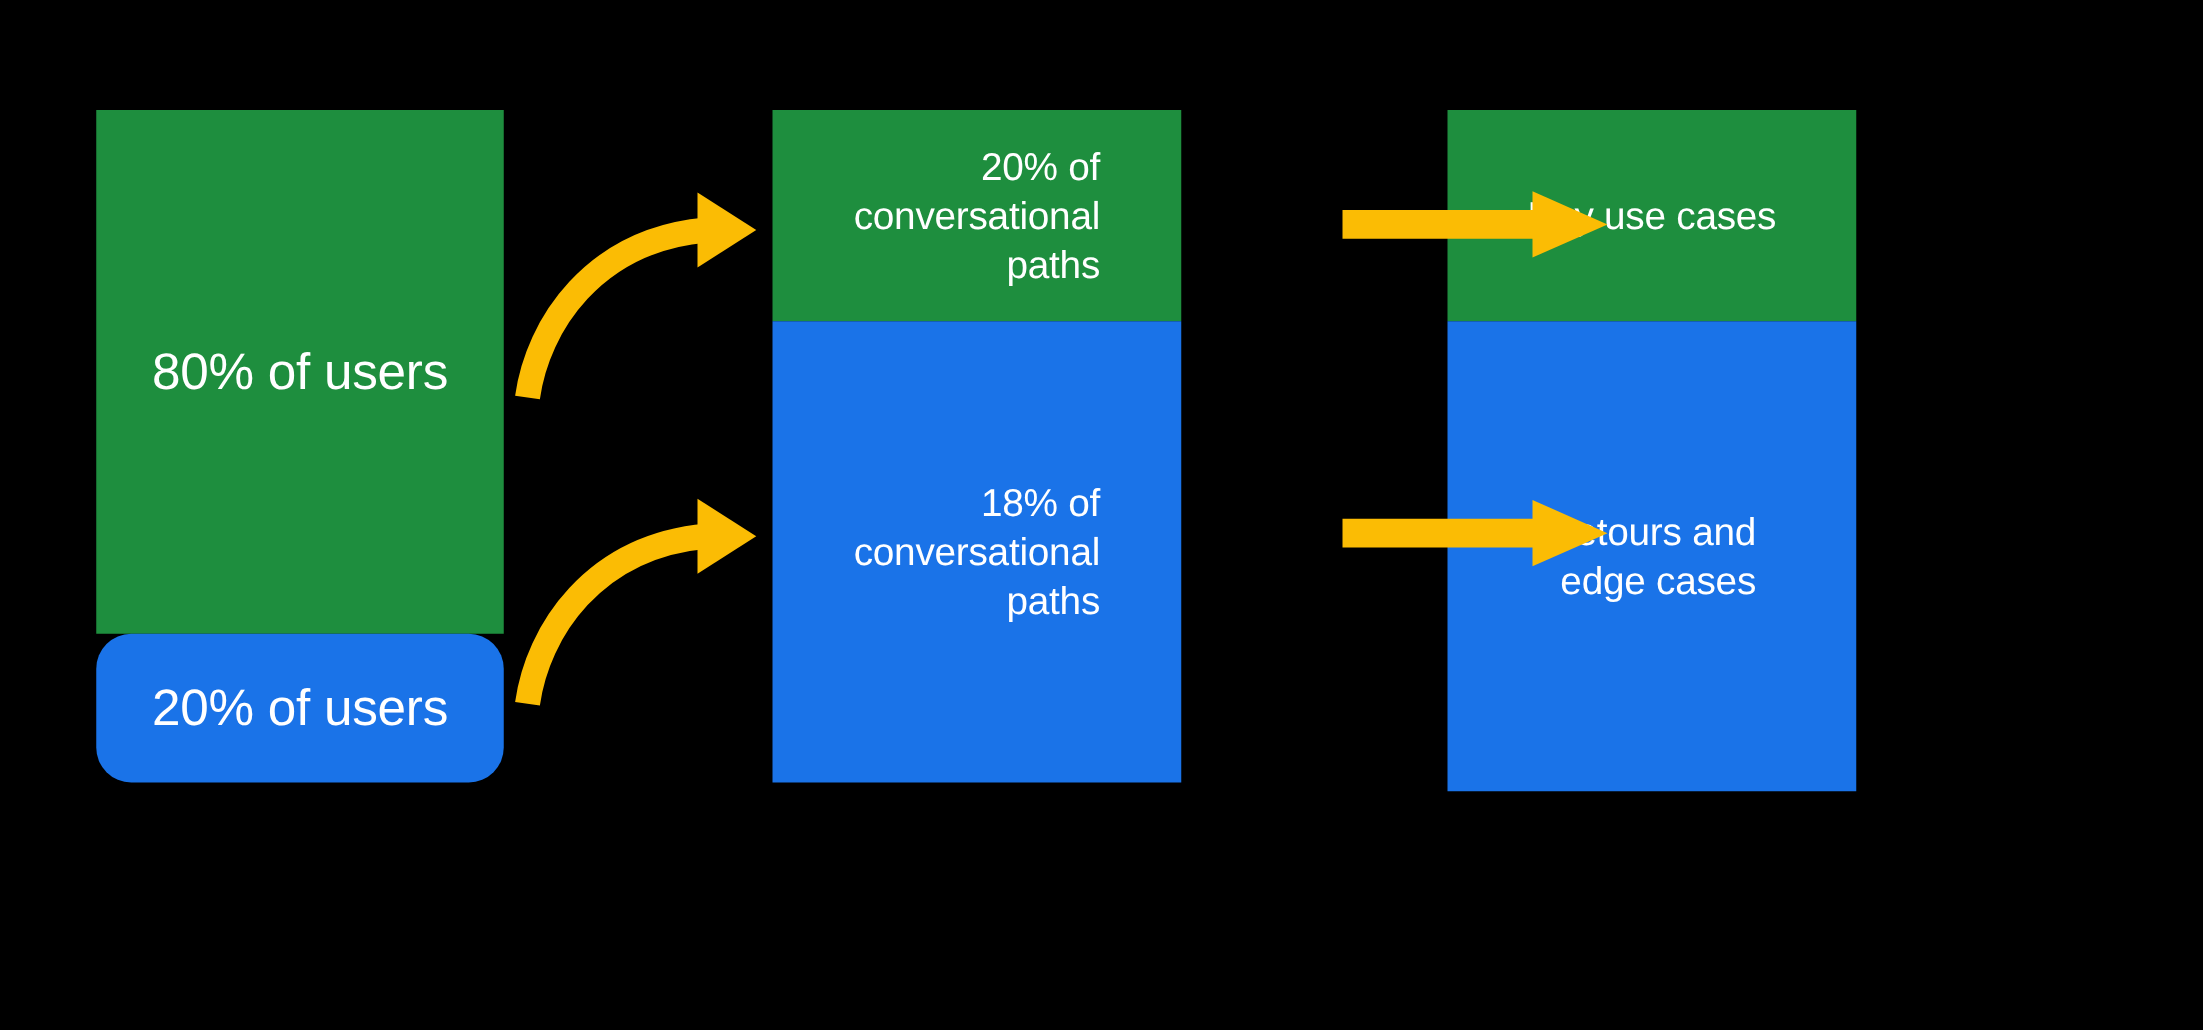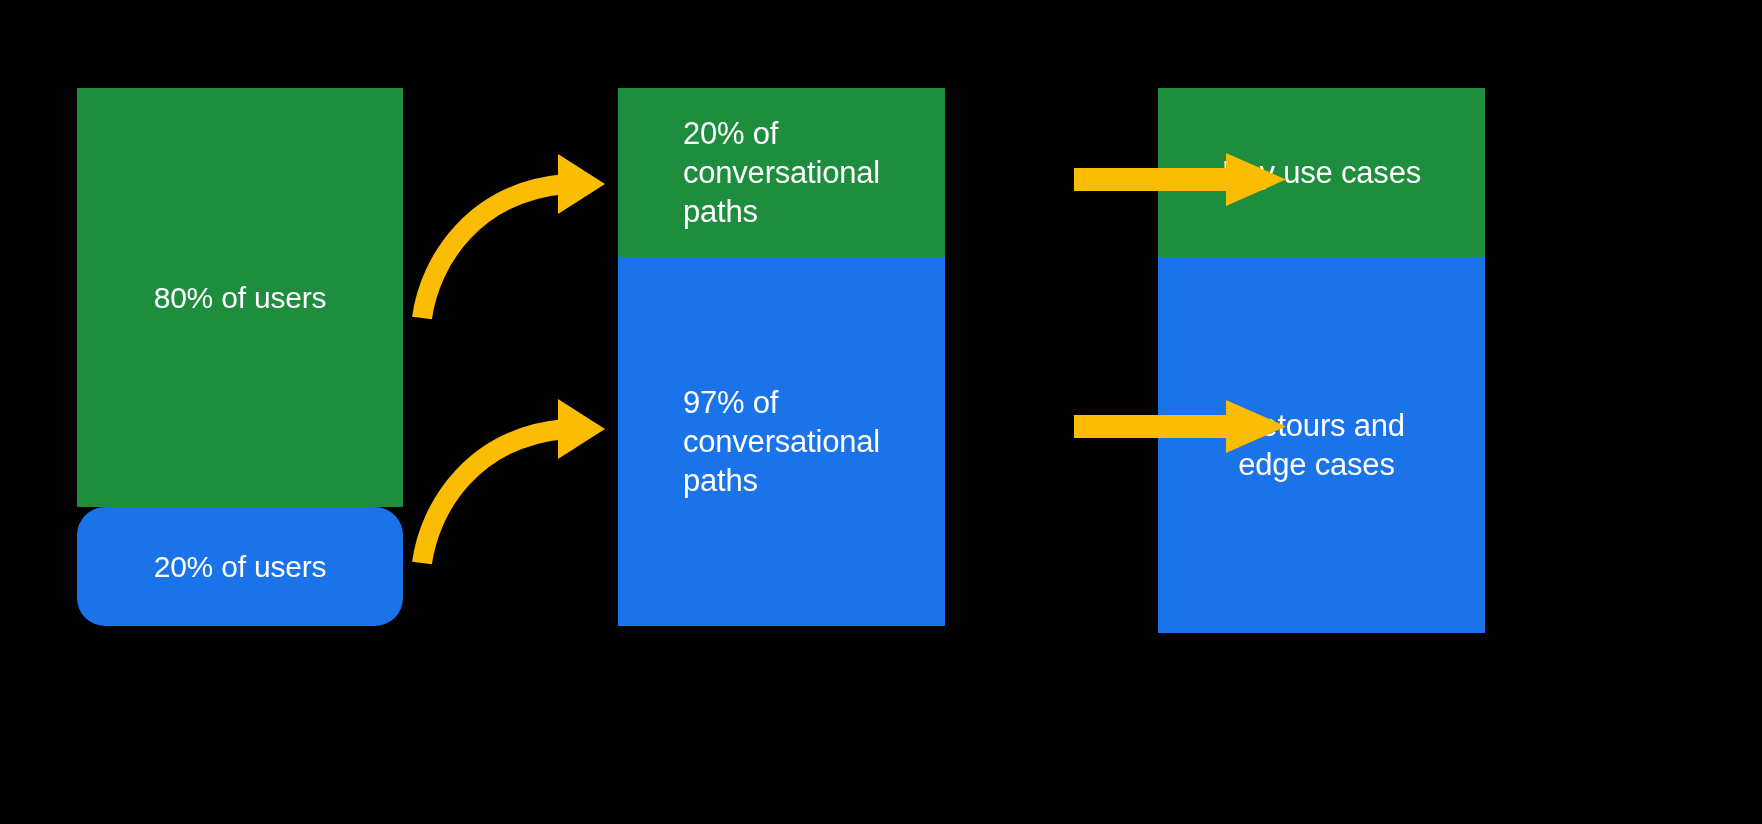--- a/index.html
+++ b/index.html
@@ -32,33 +32,33 @@
     align-items: center;
     justify-content: center;
     box-sizing: border-box;
     overflow: hidden;
   }
   .seg-green { background: #1E8E3E; }
   .seg-blue  { background: #1A73E8; }
 
   .seg-label {
     color: #FFFFFF;
-    text-align: left;
+    text-align: right;
     line-height: 1.26;
     font-weight: 400;
     letter-spacing: -0.2px;
     white-space: pre-line;
     padding: 0 8px;
   }
 
   
   #col-users { left: 77px; top: 88px; width: 326px; height: 538px; }
   #col-users .seg-green { height: 419px; }
   #col-users .seg-blue  { height: 119px; border-radius: 28px; }
-  #col-users .seg-label { font-size: 30px; }
+  #col-users .seg-label { font-size: 41px; }
 
   
   #col-paths { left: 618px; top: 88px; width: 327px; height: 538px; }
   #col-paths .seg-green { height: 169px; }
   #col-paths .seg-blue  { height: 369px; }
   #col-paths .seg-label { font-size: 31px; }
 
   
   #col-cases { left: 1158px; top: 88px; width: 327px; height: 545px; }
   #col-cases .seg-green { height: 169px; }
@@ -89,21 +89,21 @@
     </div>
   </div>
 
   <div class="column" id="col-paths">
     <div class="segment seg-green">
       <span class="seg-label">20% of
 conversational
 paths</span>
     </div>
     <div class="segment seg-blue">
-      <span class="seg-label">97% of
+      <span class="seg-label">18% of
 conversational
 paths</span>
     </div>
   </div>
 
   <div class="column" id="col-cases">
     <div class="segment seg-green">
       <span class="seg-label">Key use cases</span>
     </div>
     <div class="segment seg-blue">

